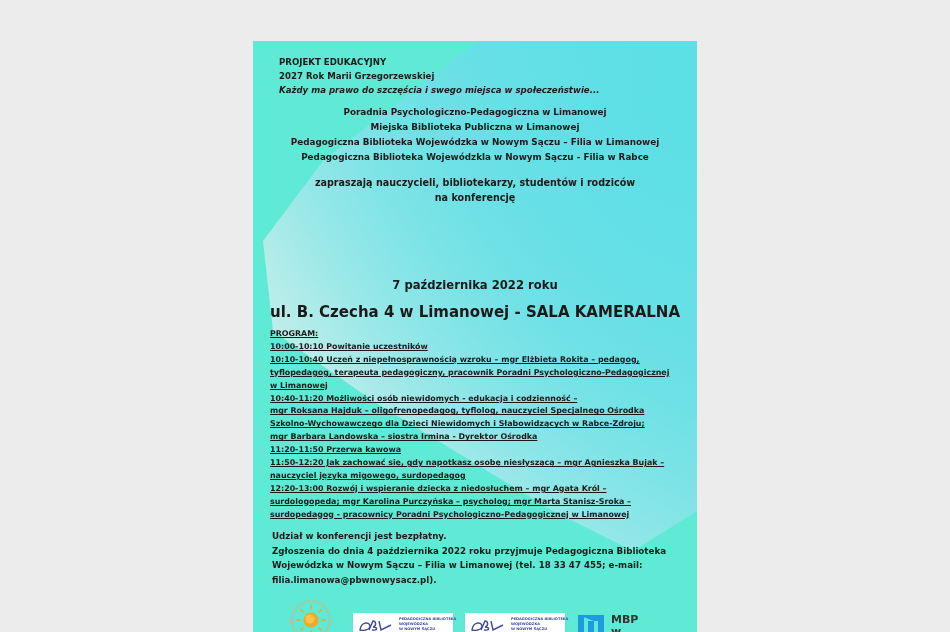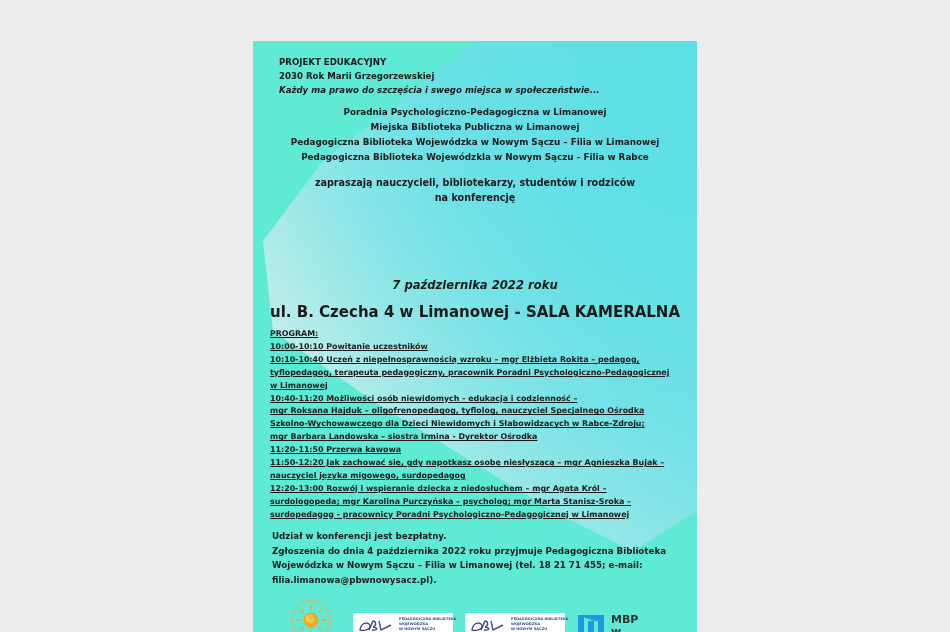--- a/index.html
+++ b/index.html
@@ -28,21 +28,21 @@
     clip-path: polygon(225px 0, 444px 0, 444px 470px, 380px 510px, 300px 470px, 120px 360px, 20px 290px, 10px 200px, 70px 120px, 160px 50px);
   }
   .content { position: absolute; left: 0; top: 0; width: 444px; height: 632px; }
   .hdr { position: absolute; left: 26px; top: 14px; font-size: 8.6px; font-weight: bold; line-height: 14px; }
   .hdr .it { font-style: italic; }
   .orgs { position: absolute; left: 0; width: 444px; top: 64px; text-align: center; font-size: 8.8px; font-weight: bold; line-height: 15px; }
   .invite { position: absolute; left: 0; width: 444px; top: 134px; text-align: center; font-size: 9.6px; font-weight: bold; line-height: 15px; }
   .title { position: absolute; left: 0; width: 444px; top: 176px; text-align: center; font-size: 21px; font-weight: bold; line-height: 25px; letter-spacing: 0.2px; }
   .title .l1 { display: block; padding-left: 30px; }
   .title .l2 { display: block; padding-left: 0; margin-left: -30px; }
-  .date { position: absolute; left: 0; width: 444px; top: 237px; text-align: center; font-size: 11.6px; font-weight: bold; font-style: italic; }
+  .date { position: absolute; left: 0; width: 444px; top: 237px; text-align: center; font-size: 11.6px; font-weight: bold; }
   .place { position: absolute; left: 0; width: 444px; top: 262px; text-align: center; font-size: 15px; font-weight: bold; }
   .program { position: absolute; left: 17px; top: 287px; width: 420px; font-size: 7.9px; font-weight: bold; line-height: 12.9px; }
   .program div { white-space: nowrap; text-decoration: underline; }
   .info { position: absolute; left: 19px; top: 488px; width: 420px; font-size: 8.7px; font-weight: bold; line-height: 14.5px; }
   .logos { position: absolute; left: 0; top: 555px; width: 444px; height: 56px; }
   .logo-pp { position: absolute; left: 28px; top: 0; width: 60px; height: 55px; }
   .logo-pbw { position: absolute; top: 17px; width: 100px; height: 27px; background: #ffffff; }
   .logo-pbw .mark { position: absolute; left: 4px; top: 4px; width: 38px; height: 20px; }
   .logo-pbw .txt { position: absolute; left: 46px; top: 4px; font-size: 3.6px; line-height: 5px; font-weight: bold; color: #3c4aa0; white-space: nowrap; }
   .logo-pbw .txt .pink { color: #e0398f; }
@@ -53,21 +53,21 @@
 </head>
 <body>
 
 <div class="poster">
   <div class="bg-shape"></div>
   <div class="bg-shape2"></div>
 
   <div class="content">
     <div class="hdr">
       <div>PROJEKT EDUKACYJNY</div>
-      <div>2030 Rok Marii Grzegorzewskiej</div>
+      <div>2027 Rok Marii Grzegorzewskiej</div>
       <div class="it">Każdy ma prawo do szczęścia i swego miejsca w społeczeństwie...</div>
     </div>
 
     <div class="orgs">
       <div>Poradnia Psychologiczno-Pedagogiczna w Limanowej</div>
       <div>Miejska Biblioteka Publiczna w Limanowej</div>
       <div>Pedagogiczna Biblioteka Wojewódzka w Nowym Sączu – Filia w Limanowej</div>
       <div>Pedagogiczna Biblioteka Wojewódzkla w Nowym Sączu - Filia w Rabce</div>
     </div>
 
@@ -94,21 +94,21 @@
       <div>11:50-12:20 Jak zachować się, gdy napotkasz osobę niesłyszącą – mgr Agnieszka Bujak –</div>
       <div>nauczyciel języka migowego, surdopedagog</div>
       <div>12:20-13:00 Rozwój i wspieranie dziecka z niedosłuchem – mgr Agata Król –</div>
       <div>surdologopeda; mgr Karolina Purczyńska – psycholog; mgr Marta Stanisz-Sroka –</div>
       <div>surdopedagog - pracownicy Poradni Psychologiczno-Pedagogicznej w Limanowej</div>
     </div>
 
     <div class="info">
       <div>Udział w konferencji jest bezpłatny.</div>
       <div>Zgłoszenia do dnia 4 października 2022 roku przyjmuje Pedagogiczna Biblioteka</div>
-      <div>Wojewódzka w Nowym Sączu – Filia w Limanowej (tel. 18 21 71 455; e-mail:</div>
+      <div>Wojewódzka w Nowym Sączu – Filia w Limanowej (tel. 18 33 47 455; e-mail:</div>
       <div>filia.limanowa@pbwnowysacz.pl).</div>
     </div>
 
     <div class="logos">
 
       <div class="logo-pp">
         <svg width="60" height="55" viewBox="0 0 60 55">
           <circle cx="30" cy="24" r="19" fill="none" stroke="#c9b98a" stroke-width="3" stroke-dasharray="1.2 0.8" opacity="0.7"></circle>
           <g stroke="#f6a623" stroke-width="1.6" stroke-linecap="round">
             <line x1="30" y1="10" x2="30" y2="13"></line>

